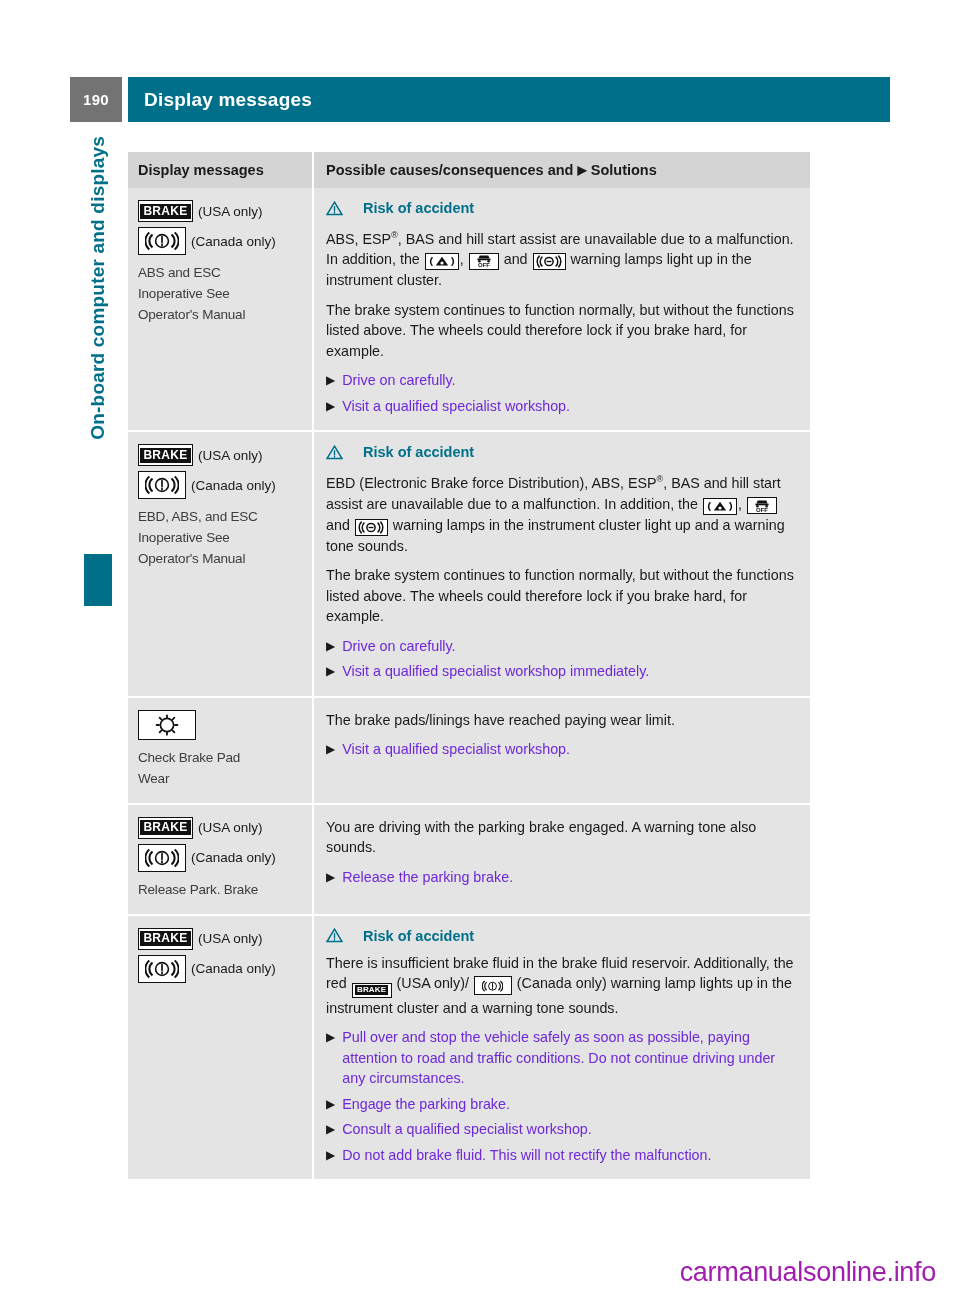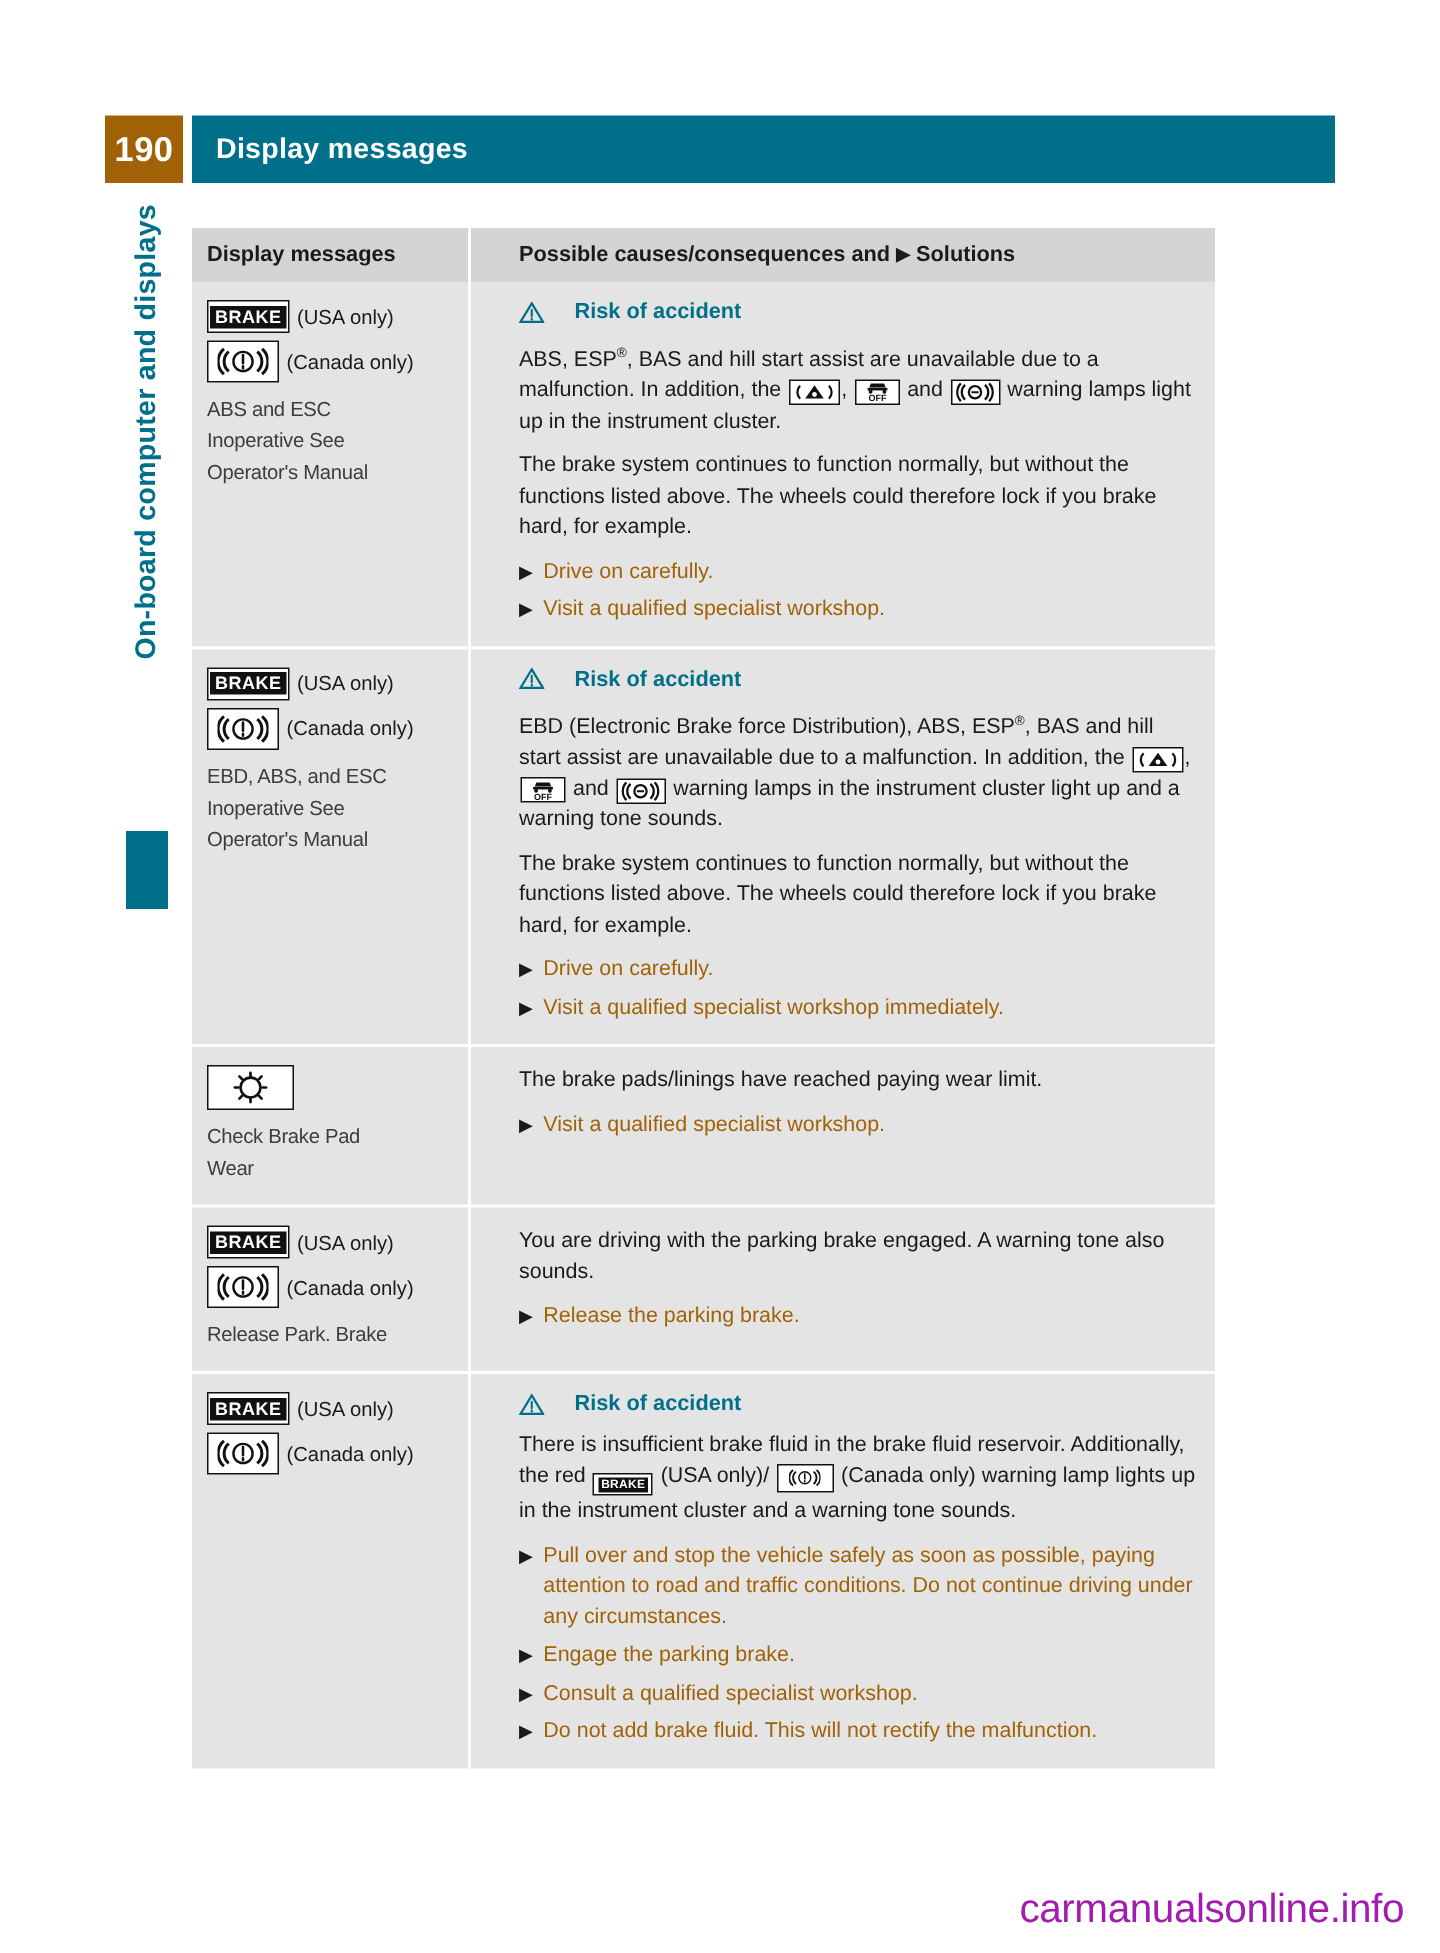--- a/index.html
+++ b/index.html
@@ -8,22 +8,22 @@
     background: #ffffff;
     font-family: "Liberation Sans", sans-serif;
     overflow: hidden;
   }
   .page { position: relative; width: 960px; height: 1302px; }
 
   
   .header { position: absolute; left: 70px; top: 77px; width: 820px; height: 45px; }
   .header-page-num {
     position: absolute; left: 0; top: 0; width: 52px; height: 45px;
-    background: #a16207; color: #ffffff;
-    font-size: 23px; font-weight: bold;
+    background: #737373; color: #ffffff;
+    font-size: 15px; font-weight: bold;
     display: flex; align-items: center; justify-content: center;
     letter-spacing: .3px;
   }
   .header-title-bar {
     position: absolute; left: 58px; top: 0; right: 0; height: 45px;
     background: #00708a; color: #ffffff;
     font-size: 19px; font-weight: bold;
     display: flex; align-items: center; padding-left: 16px;
     letter-spacing: .2px;
   }
@@ -47,21 +47,21 @@
   .row { display: flex; width: 100%; background: #e4e4e4; }
   .row.header-row { background: #d4d4d4; }
   .row + .row { border-top: 2px solid #ffffff; }
   .col-left {
     width: 186px; flex: 0 0 186px;
     padding: 12px 10px 14px 10px;
     border-right: 2px solid #ffffff;
   }
   .row.header-row .col-left,
   .row.header-row .col-right { padding-top: 10px; padding-bottom: 10px; }
-  .col-right { flex: 1 1 auto; padding: 12px 12px 14px 32px; }
+  .col-right { flex: 1 1 auto; padding: 12px 12px 14px 12px; }
   .col-head { font-size: 14.5px; font-weight: bold; color: #1a1a1a; }
 
   
   .msg-text {
     font-family: Liberation Sans, sans-serif;
     font-size: 13.5px; line-height: 21px;
     color: #3d3d3d; margin-top: 7px; letter-spacing: -.2px;
   }
 
   
@@ -119,21 +119,21 @@
   .inl-can-sm { width: 38px; height: 19px; }
 
   
   .bullets { margin-top: 2px; }
   .bullet { display: flex; align-items: flex-start; margin-bottom: 5px; }
   .bullet:last-child { margin-bottom: 0; }
   .bullet-mark {
     flex: 0 0 auto; color: #1a1a1a; font-size: 12px;
     line-height: 20.5px; margin-right: 7px;
   }
-  .bullet-text { font-size: 14.3px; line-height: 20.5px; color: #a16207; }
+  .bullet-text { font-size: 14.3px; line-height: 20.5px; color: #6d28d9; }
 
   .sol-mark { display: inline-block; font-size: 12px; vertical-align: 1px; }
 
   
   .watermark {
     position: absolute; right: 24px; bottom: 14px;
     font-size: 27px; color: #a21caf; letter-spacing: -.3px;
   }
 </style>
 </head>

